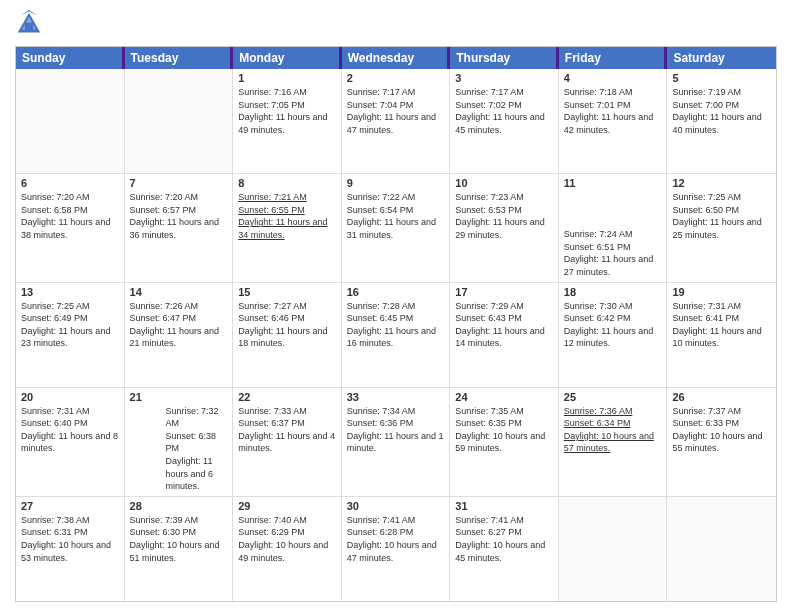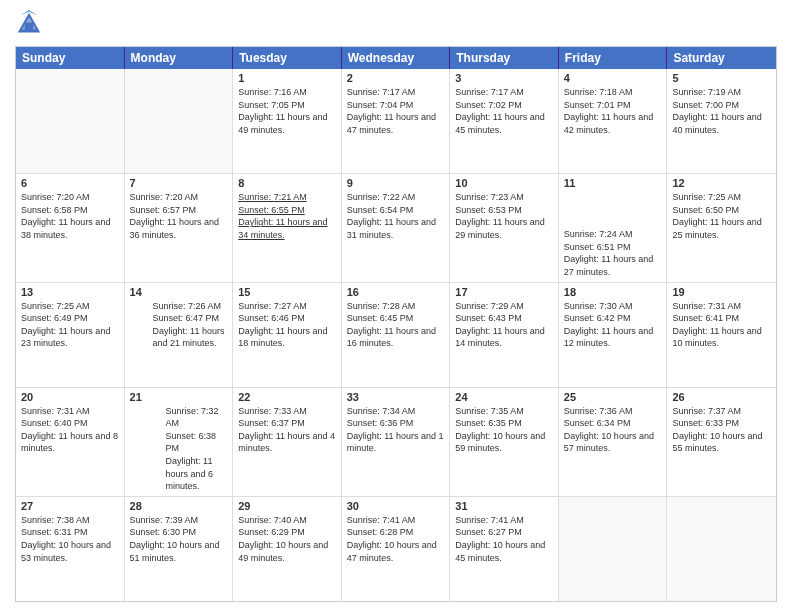--- a/index.html
+++ b/index.html
@@ -63,21 +63,21 @@
       display: grid;
       grid-template-columns: repeat(7, 1fr);
       background: #4472c4;
     }
     .cal-header-cell {
       color: #fff;
       font-size: 12px;
       font-weight: bold;
       padding: 4px 6px;
       text-align: left;
-      border-right: 1px solid #4c1d95;
+      border-right: 3px solid #4c1d95;
     }
     .cal-header-cell:last-child {
       border-right: none;
     }
     .cal-body {
       flex: 1;
       display: flex;
       flex-direction: column;
     }
     .cal-row {
@@ -133,22 +133,22 @@
     </div>
     <div class="title-block">
       <div class="month-title"></div>
       <div class="location"></div>
     </div>
   </div>
 
   <div class="calendar">
     <div class="cal-header">
     <div class="cal-header-cell">Sunday</div>
+        <div class="cal-header-cell">Tuesday</div>
         <div class="cal-header-cell">Monday</div>
-        <div class="cal-header-cell">Tuesday</div>
         <div class="cal-header-cell">Wednesday</div>
         <div class="cal-header-cell">Thursday</div>
         <div class="cal-header-cell">Friday</div>
         <div class="cal-header-cell">Saturday</div>
       </div>
     <div class="cal-body">
     <div class="cal-row">
           <div class="cal-cell empty"></div>
           <div class="cal-cell empty"></div>
           <div class="cal-cell">
@@ -228,21 +228,21 @@
         </div>
         <div class="cal-row">
           <div class="cal-cell">
             <div class="day-num">13</div>
             <div class="cell-info" style="white-space: pre-line;">Sunrise: 7:25 AM
 Sunset: 6:49 PM
 Daylight: 11 hours and 23 minutes.</div>
           </div>
           <div class="cal-cell">
             <div class="day-num">14</div>
-            <div class="cell-info" style="white-space: pre-line; margin-left: 23px;">Sunrise: 7:26 AM
+            <div class="cell-info" style="white-space: pre-line;">Sunrise: 7:26 AM
 Sunset: 6:47 PM
 Daylight: 11 hours and 21 minutes.</div>
           </div>
           <div class="cal-cell">
             <div class="day-num">15</div>
             <div class="cell-info" style="white-space: pre-line;">Sunrise: 7:27 AM
 Sunset: 6:46 PM
 Daylight: 11 hours and 18 minutes.</div>
           </div>
           <div class="cal-cell">
@@ -296,21 +296,21 @@
 Daylight: 11 hours and 1 minute.</div>
           </div>
           <div class="cal-cell">
             <div class="day-num">24</div>
             <div class="cell-info" style="white-space: pre-line;">Sunrise: 7:35 AM
 Sunset: 6:35 PM
 Daylight: 10 hours and 59 minutes.</div>
           </div>
           <div class="cal-cell">
             <div class="day-num">25</div>
-            <div class="cell-info" style="white-space: pre-line;">Sunrise: 7:36 AM
+            <div class="cell-info" style="white-space: pre-line; text-decoration: underline;">Sunrise: 7:36 AM
 Sunset: 6:34 PM
 Daylight: 10 hours and 57 minutes.</div>
           </div>
           <div class="cal-cell">
             <div class="day-num">26</div>
             <div class="cell-info" style="white-space: pre-line;">Sunrise: 7:37 AM
 Sunset: 6:33 PM
 Daylight: 10 hours and 55 minutes.</div>
           </div>
         </div>

